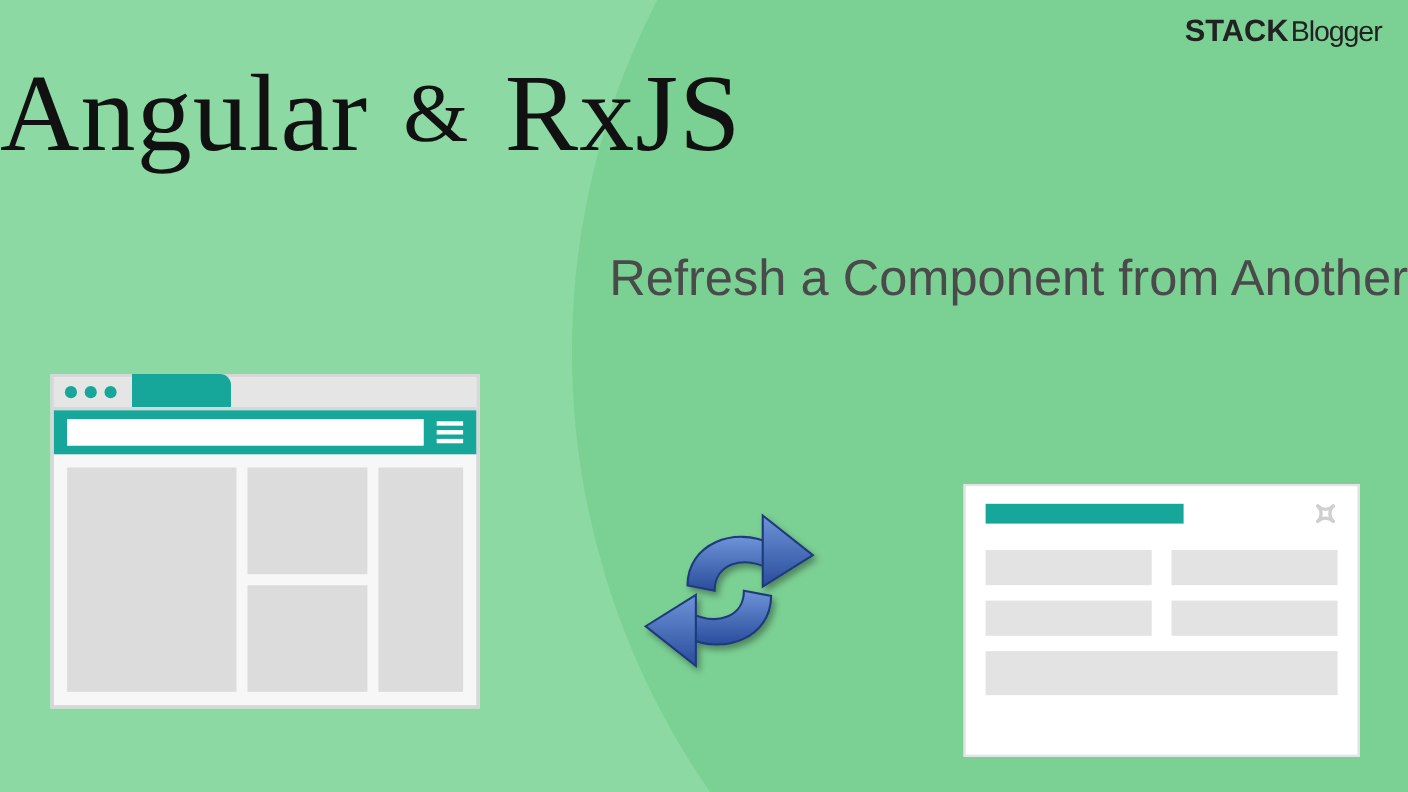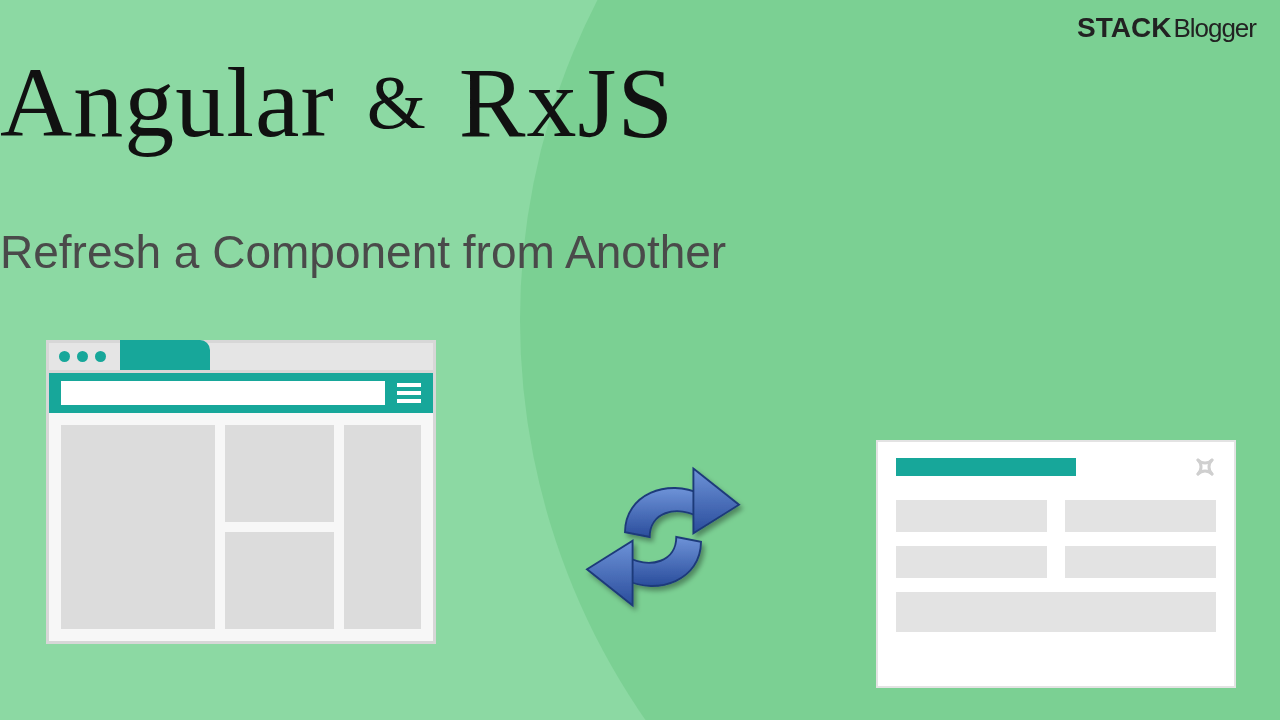--- a/index.html
+++ b/index.html
@@ -58,21 +58,21 @@
   .title .amp {
     font-size: 76px;
     vertical-align: 8px;
     font-weight: 400;
     margin: 0 6px;
   }
   .subtitle {
     position: absolute;
     width: 100%;
     top: 225px;
-    text-align: left;
+    text-align: right;
     color: #4a4a4a;
     font-size: 46px;
     font-family: Verdana, Arial, sans-serif;
   }
 
   
   .browser {
     position: absolute;
     left: 46px;
     top: 340px;

